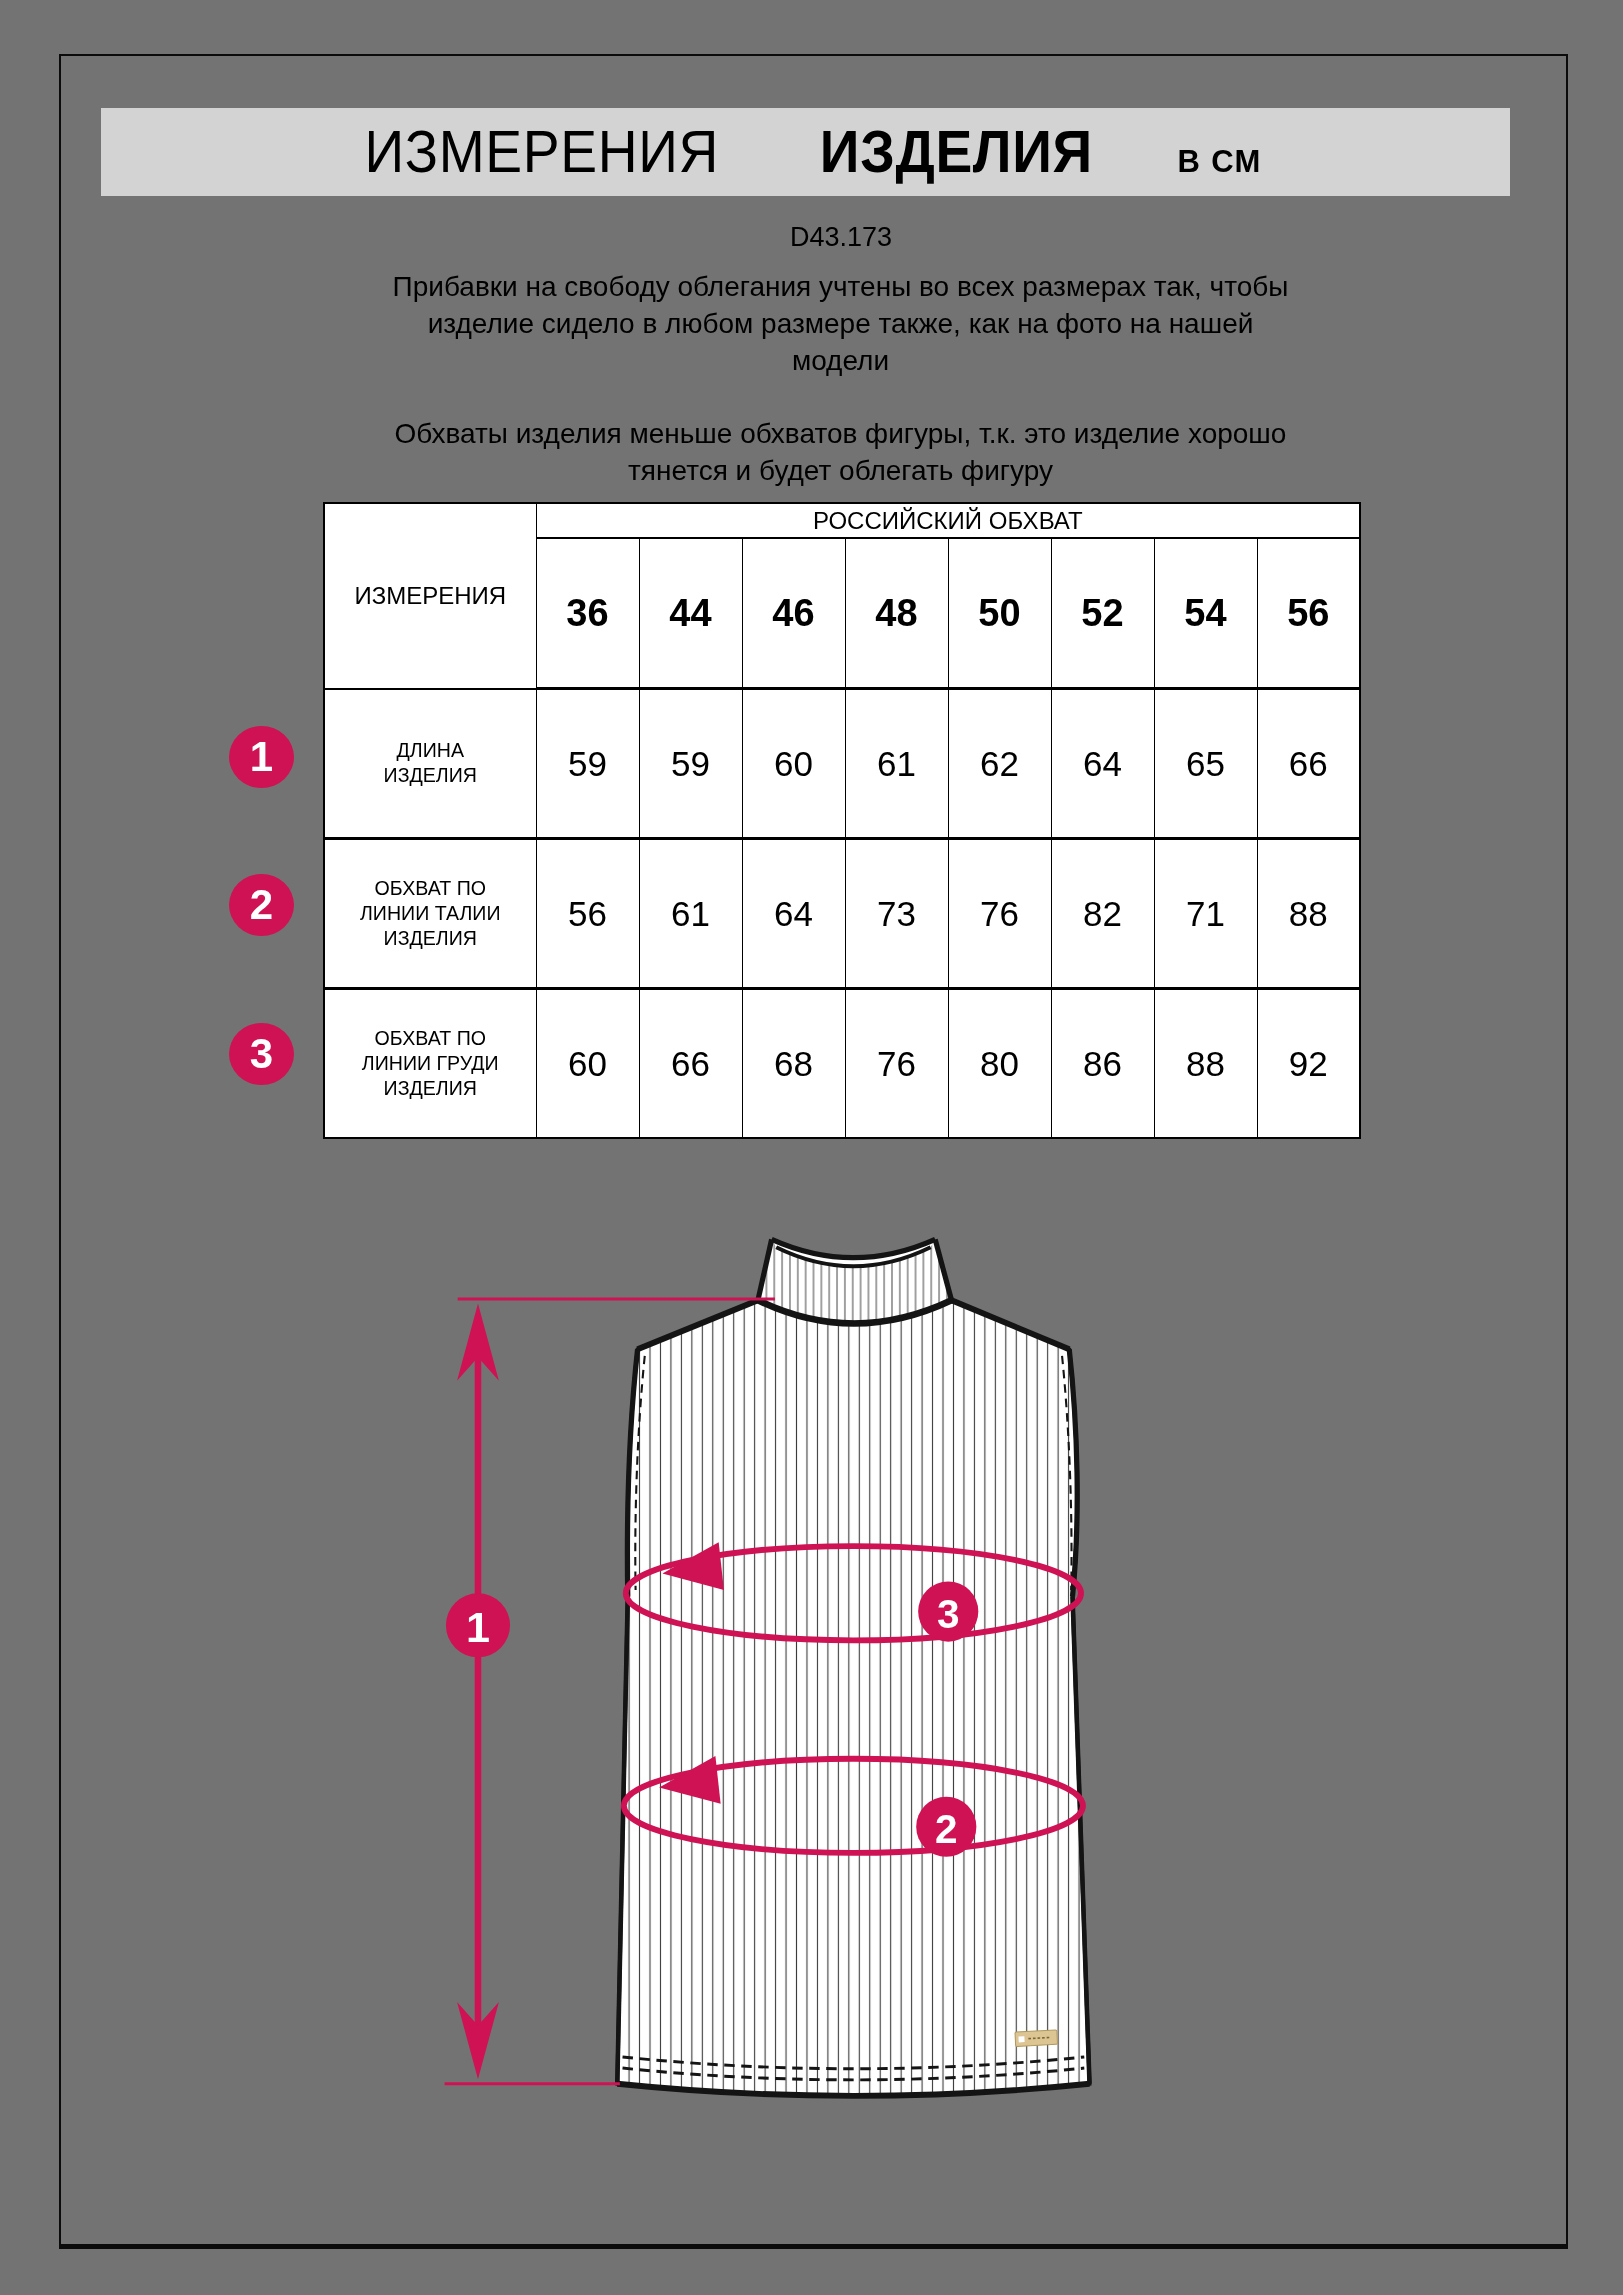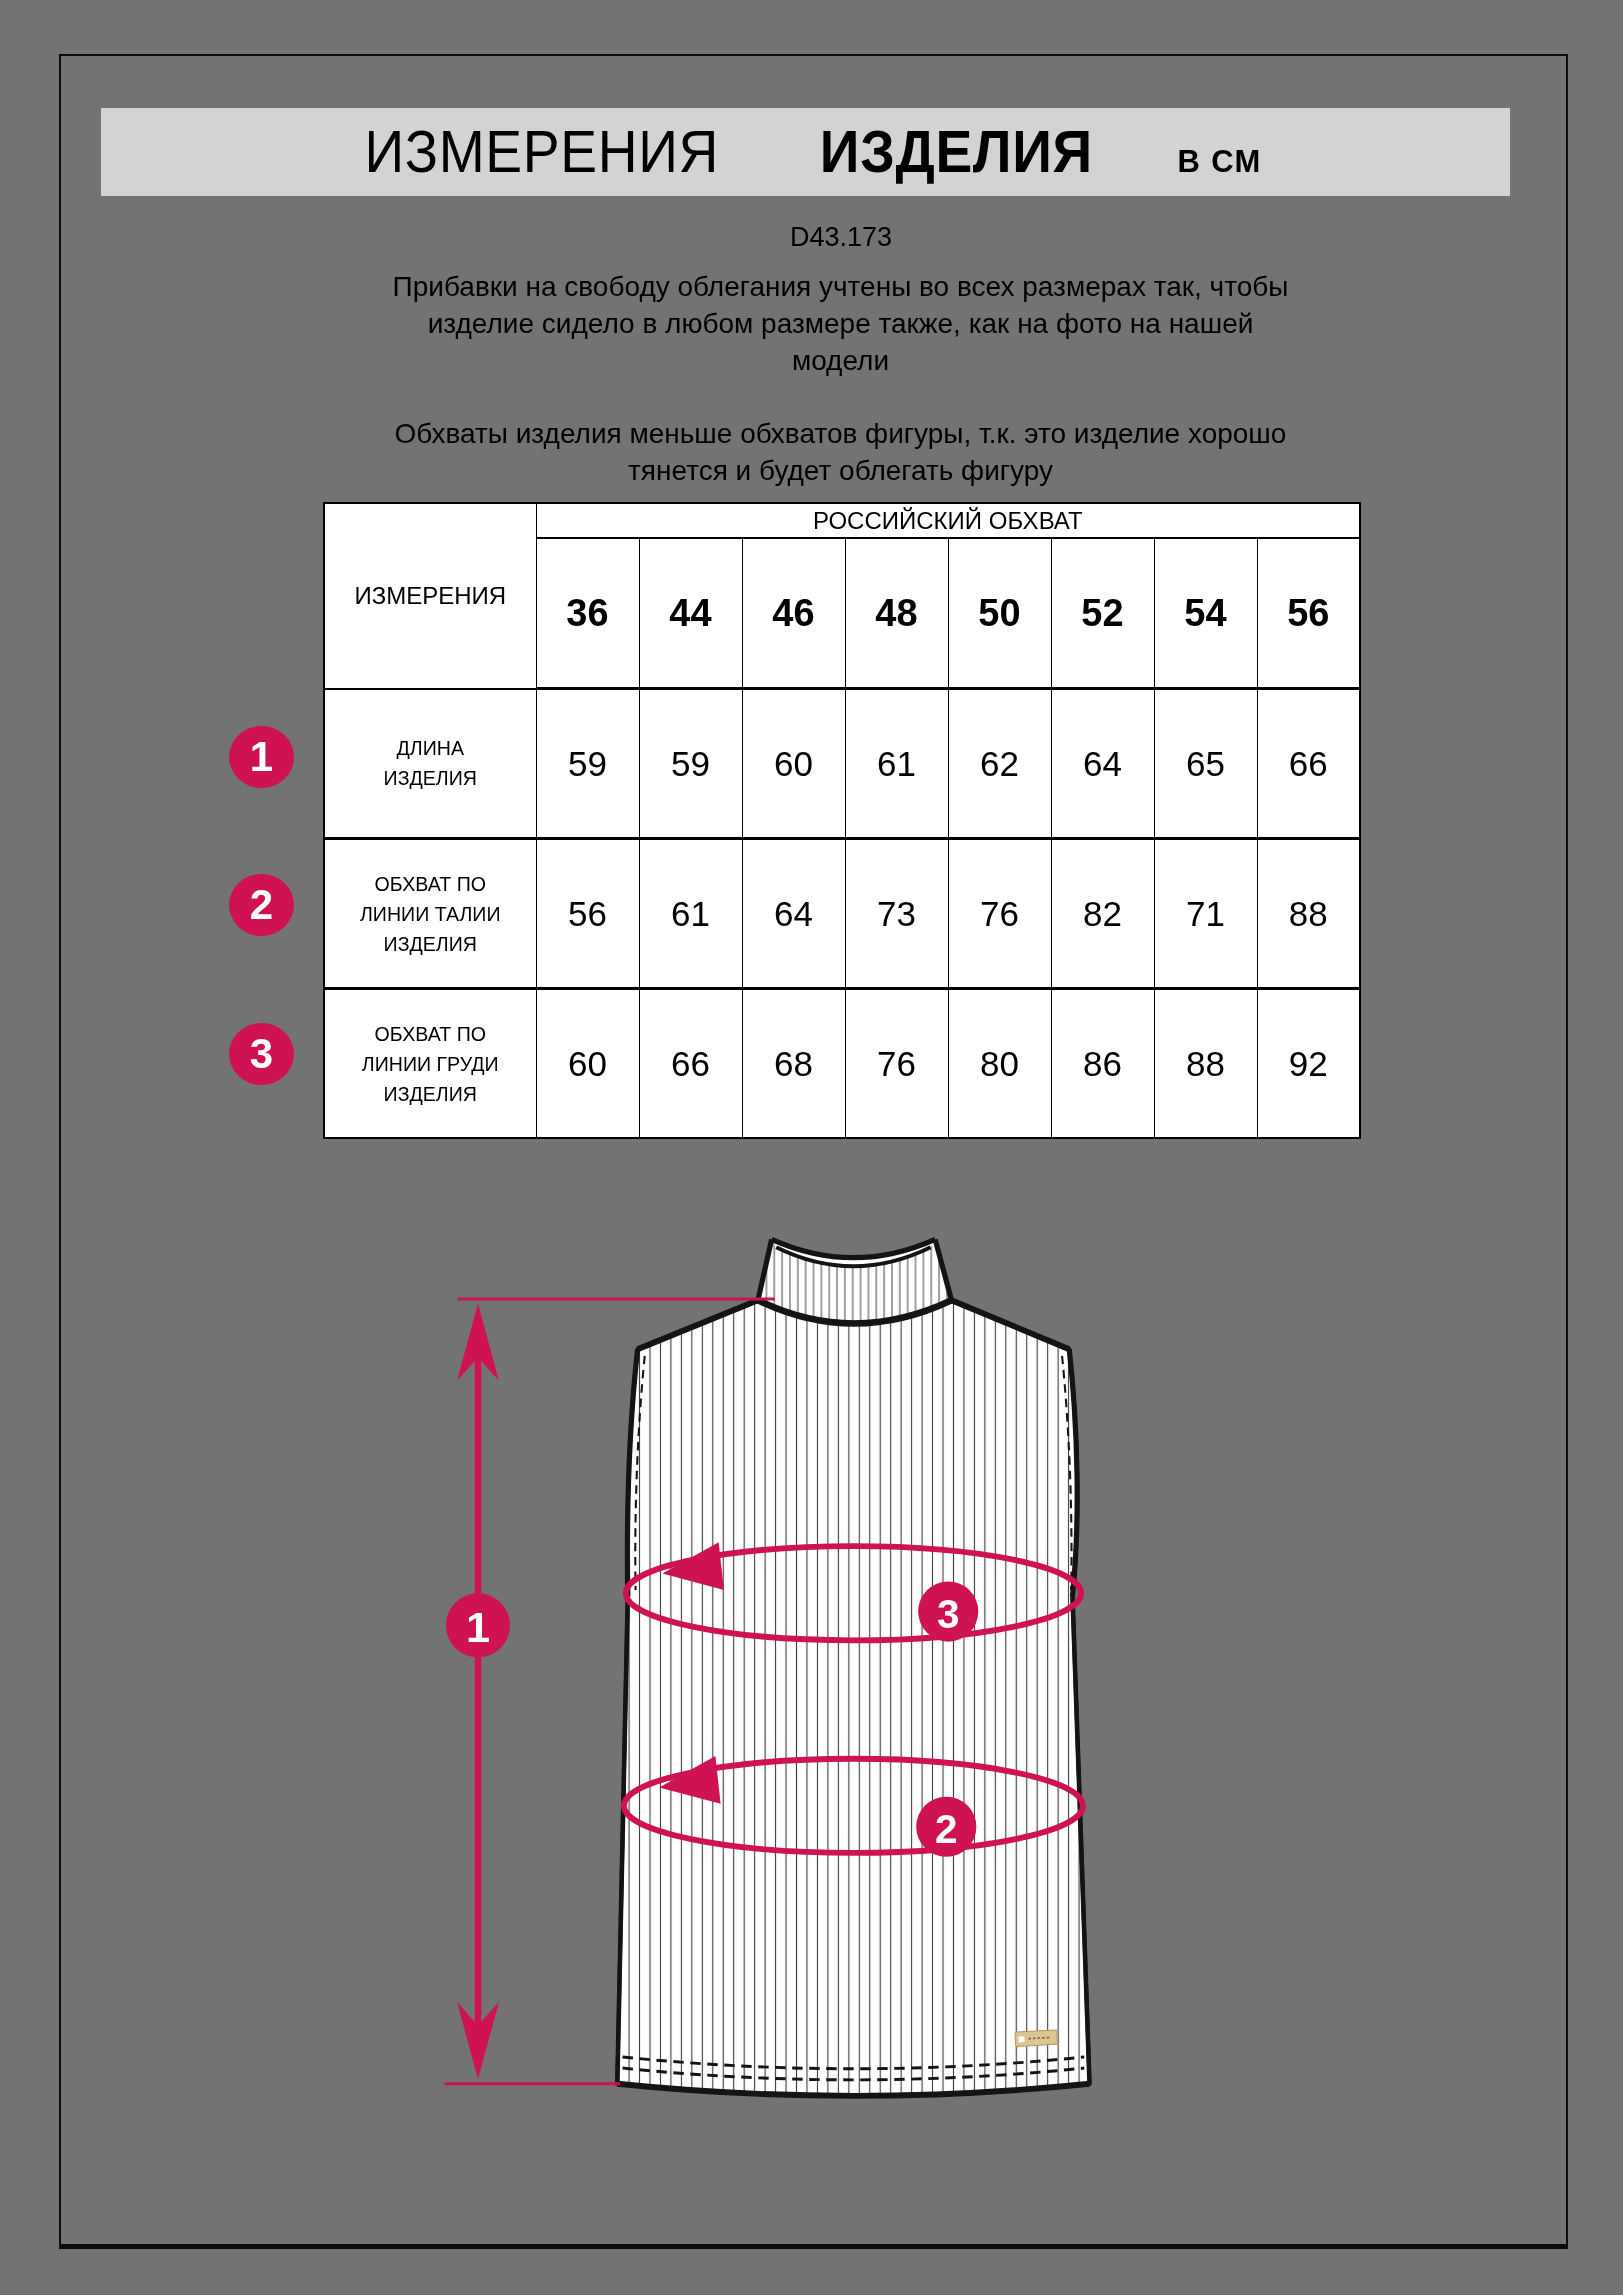--- a/index.html
+++ b/index.html
@@ -21,21 +21,21 @@
   .p2{top:387px;margin-top:28px;}
   
   table.sizes{position:absolute;left:323px;top:502px;width:1037px;border-collapse:collapse;
               table-layout:fixed;background:#fff;}
   table.sizes{border:2.6px solid #000;}
   table.sizes td{border:1.3px solid #000;text-align:center;vertical-align:middle;padding:0;}
   tr.r-group td{height:33px;font-size:24px;border-bottom-width:2.6px;}
   tr.r-sizes td{height:148px;font-size:38px;font-weight:700;border-bottom-width:3.3px;}
   td.corner{font-size:23px;font-weight:400;}
   tr.r-data td{height:147px;}
-  tr.r-data td.rowlabel{font-size:19.6px;line-height:30px;white-space:pre-line;}
+  tr.r-data td.rowlabel{font-size:19.6px;line-height:25px;white-space:pre-line;}
   tr.r-data td.val{font-size:35px;}
   tr.r-data td{border-bottom-width:3.3px;}
   tr.r-data:last-child td{border-bottom-width:2.6px;}
   
   .marker{position:absolute;left:229px;width:65px;height:62px;border-radius:50%;
           background:var(--accent,#CE1254);display:flex;align-items:center;justify-content:center;}
   .marker span{color:#fff;font-size:42px;font-weight:700;}
   .m1{top:726px;} .m2{top:874px;} .m3{top:1023px;}
   .diagram{position:absolute;left:425px;top:1217px;}
 </style>

